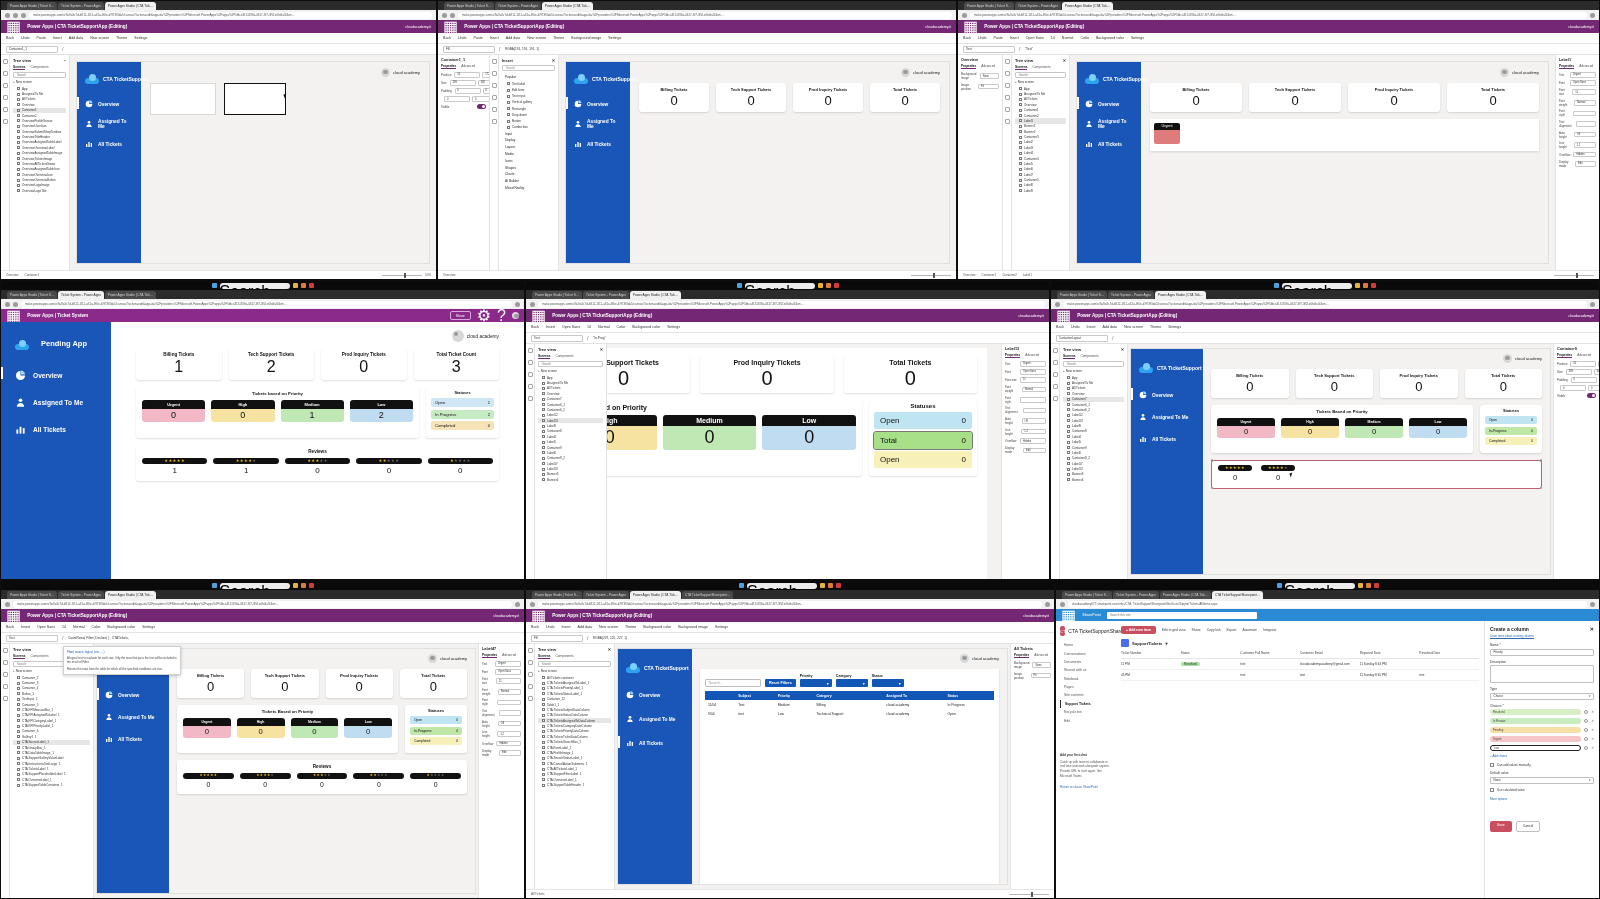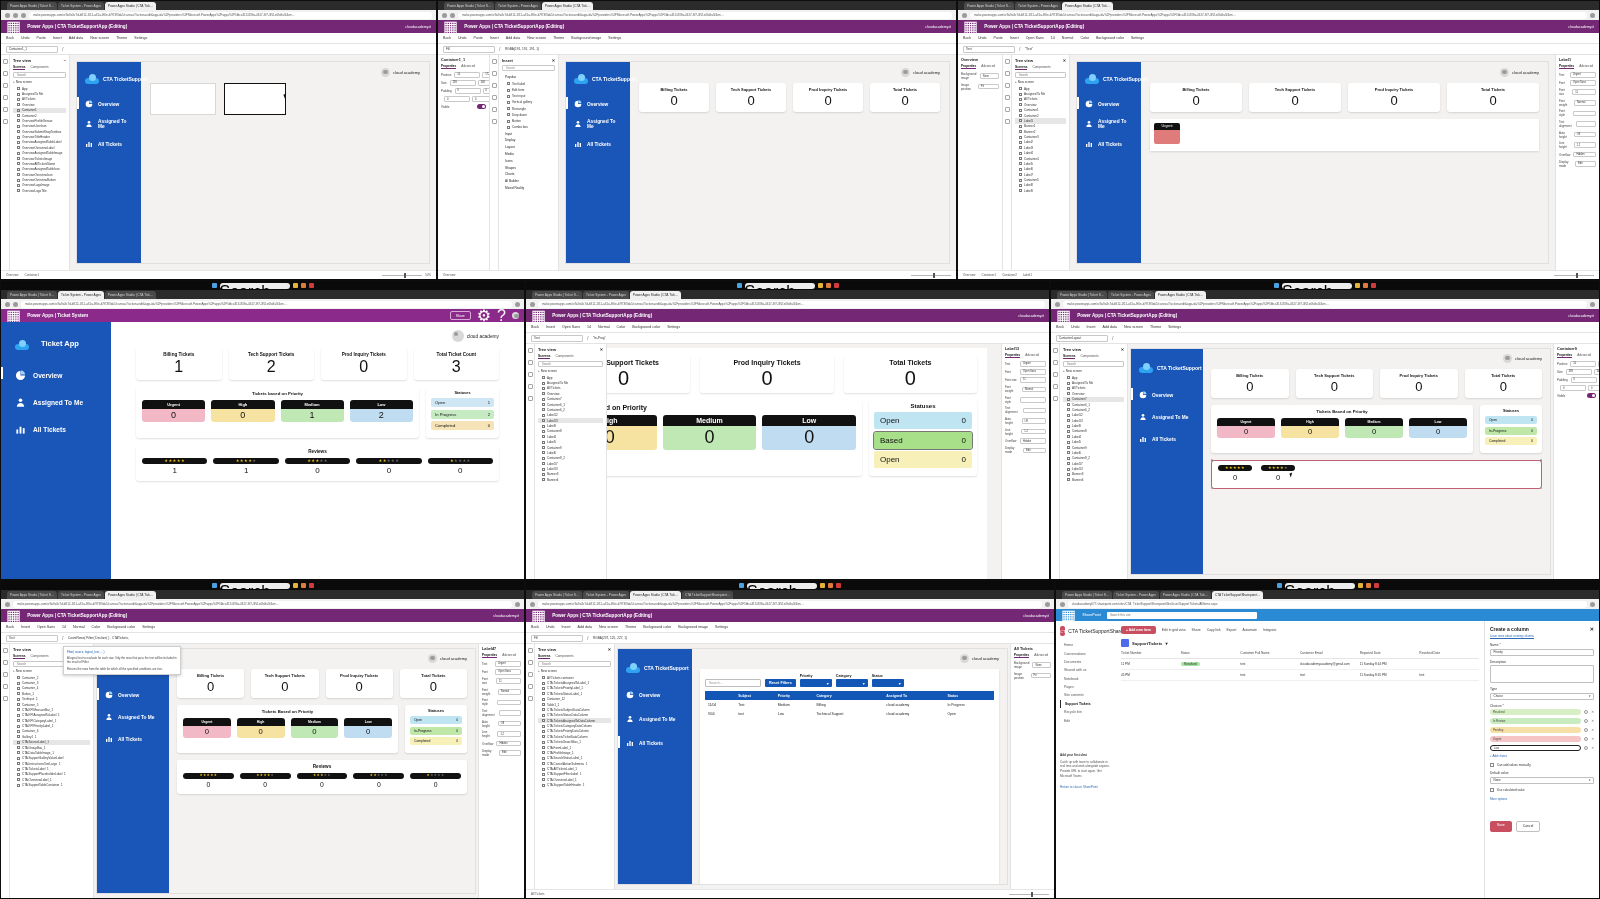--- a/index.html
+++ b/index.html
@@ -922,21 +922,21 @@
         <span class="pub-share">Share</span>
         <span>⚙</span>
         <span>?</span>
         <span class="ta-avatar" style="width:7px;height:7px;"></span>
       </div>
       <div style="flex:1;display:flex;background:#f3f2f1;overflow:hidden;">
         <div class="ta">
           <div class="ta-side" style="width:110px;padding-top:14px;">
             <div class="ta-logo" style="padding:0 10px 20px 14px;gap:6px;">
               <span class="ta-cloud" style="width:20px;height:14px;"></span>
-              <span class="ta-logotext" style="font-size:7.5px;">Ticket App</span>
+              <span class="ta-logotext" style="font-size:7.5px;">Pending App</span>
             </div>
             <div class="ta-nav" style="gap:16px;">
               <div class="ta-navitem active" style="font-size:6.6px;gap:7px;padding:0 10px 0 14px;">
                 <svg class="ta-ico" style="width:11px;height:11px;" viewBox="0 0 24 24">
                     <path d="M12 2a10 10 0 1 0 10 10h-10z" fill="#fff"></path>
                     <path d="M13 1v9h9a9 9 0 0 0-9-9z" fill="#9fd4ff"></path>
                   </svg>
                 <span>Overview</span>
               </div>
               <div class="ta-navitem" style="font-size:6.6px;gap:7px;padding:0 10px 0 14px;">
@@ -1223,21 +1223,21 @@
                   </div>
               </div>
               <div class="stat-card" style="width:108px;">
                 <div class="stat-title" style="font-size:6px;">Statuses</div>
                 <div id="mid-stat">
                     <div class="stat-row" style="background: rgb(191, 228, 242); font-size: 8px; padding: 4px 6px;">
                       <span>Open</span>
                       <span>0</span>
                     </div>
                     <div class="stat-row" style="background: rgb(168, 224, 138); font-size: 8px; padding: 4px 6px; outline: rgb(119, 119, 119) solid 0.8px;">
-                      <span>Based</span>
+                      <span>Total</span>
                       <span>0</span>
                     </div>
                     <div class="stat-row" style="background: rgb(247, 240, 184); font-size: 8px; padding: 4px 6px;">
                       <span>Open</span>
                       <span>0</span>
                     </div>
                   </div>
               </div>
             </div>
           </div>

